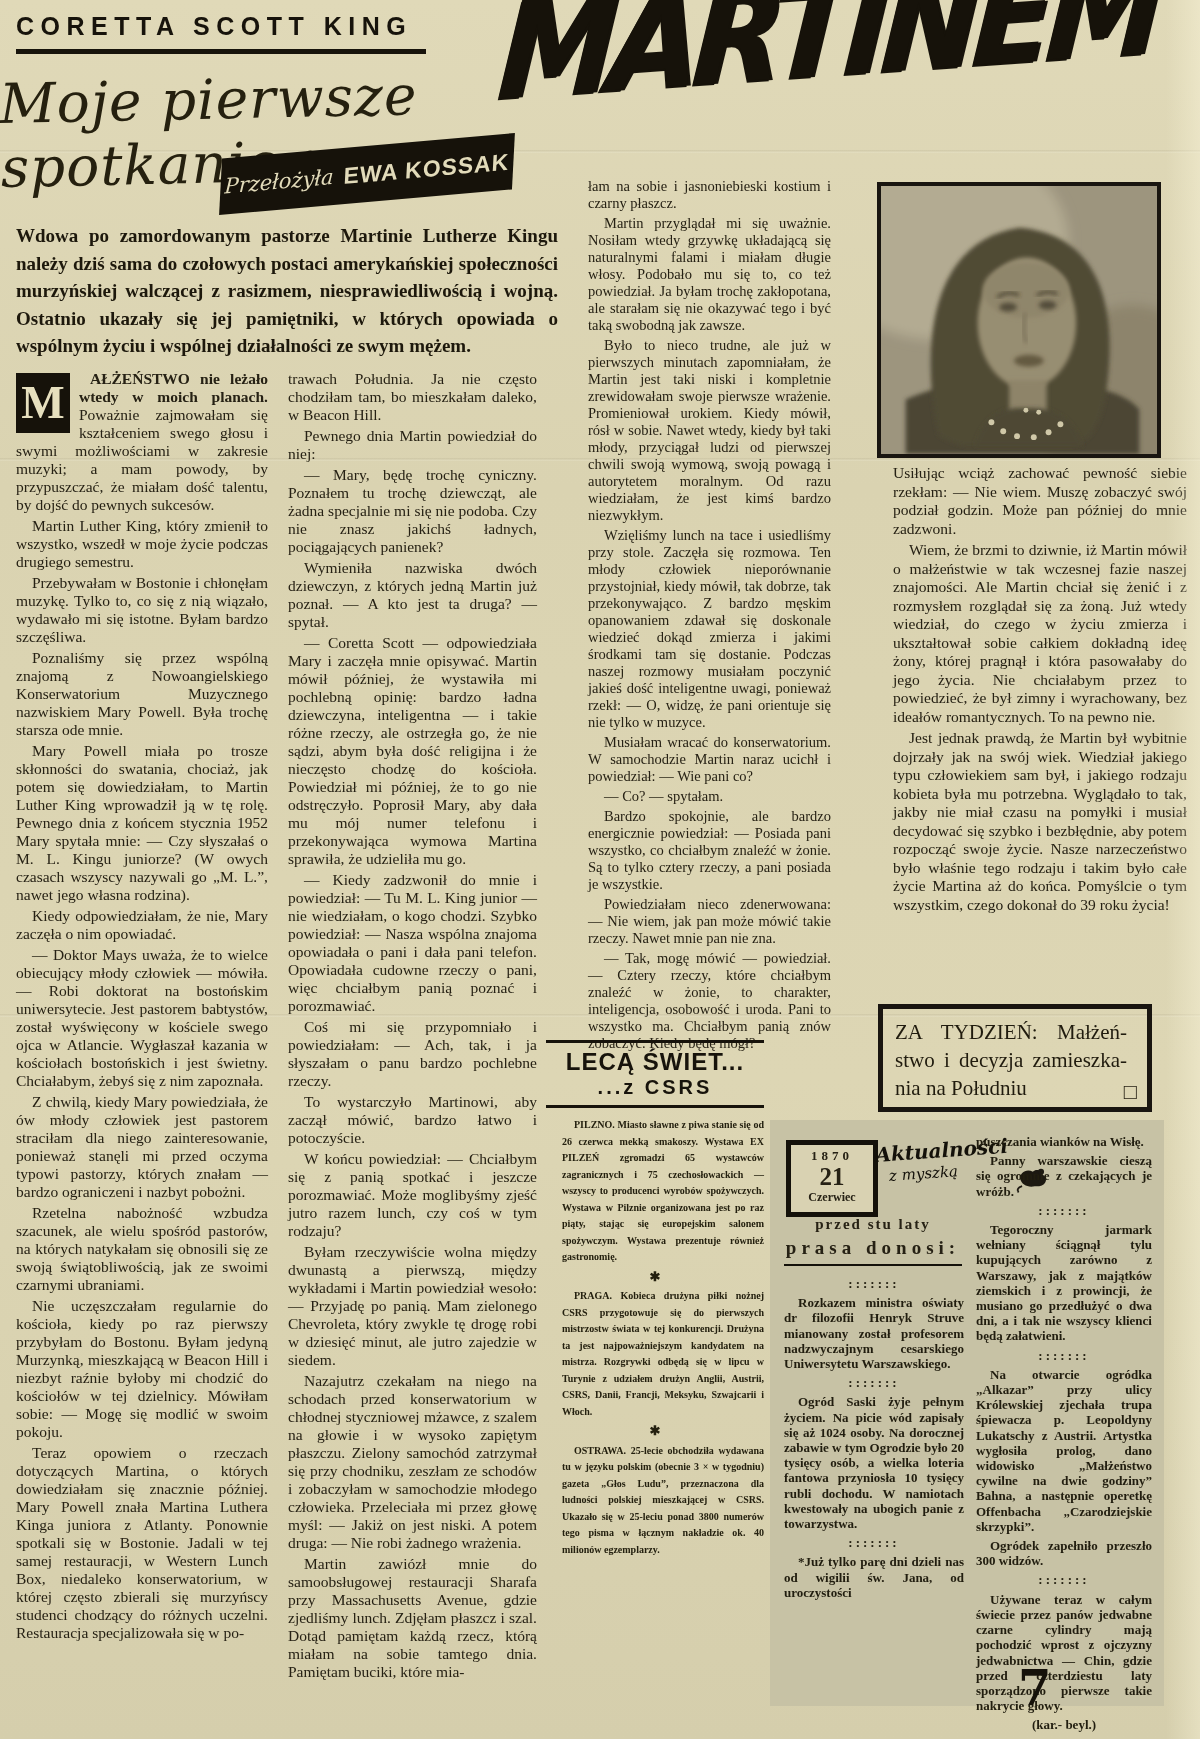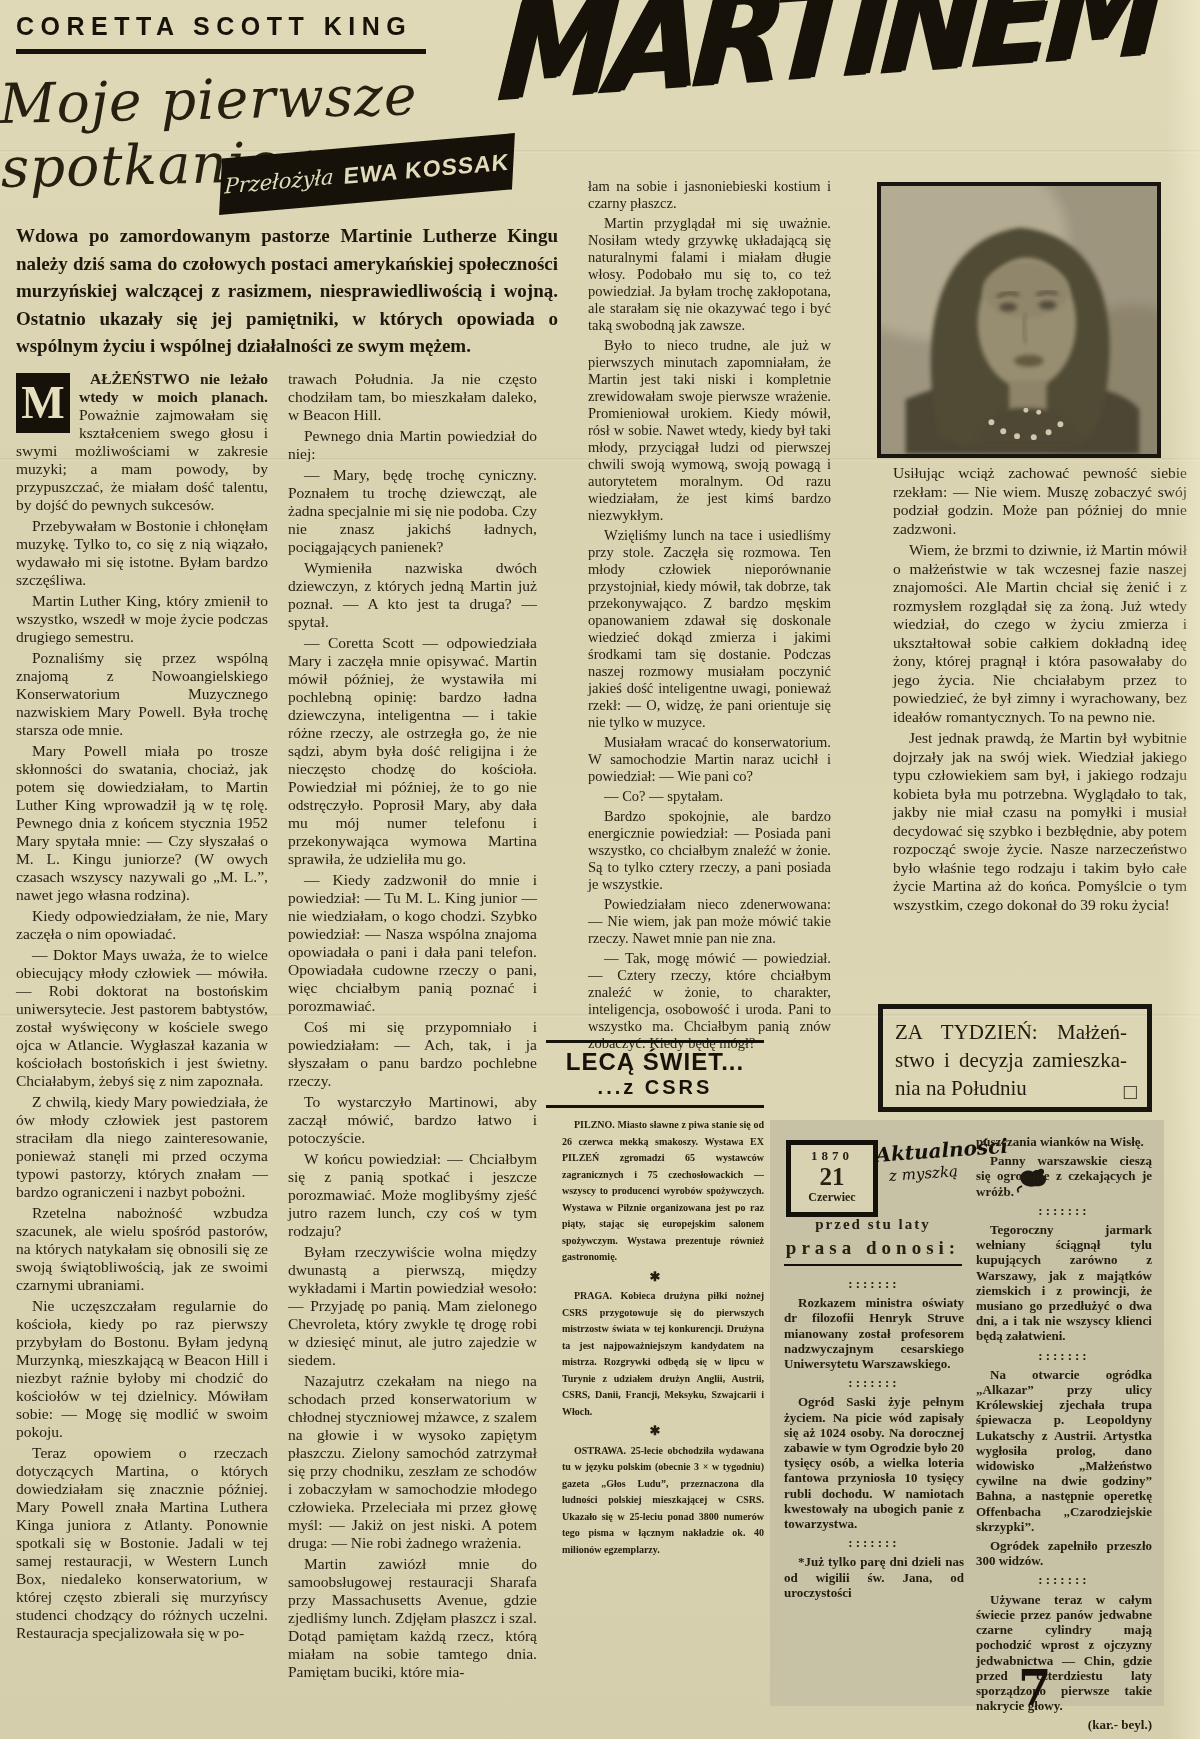--- a/index.html
+++ b/index.html
@@ -81,21 +81,21 @@
   .akt-mouse{position:absolute;left:244px;top:44px;width:36px;height:30px;}
   .akt-tag1{position:absolute;left:8px;top:96px;width:190px;text-align:center;
         font-weight:bold;font-size:15px;letter-spacing:2px;margin:0;}
   .akt-tag2{position:absolute;left:8px;top:117px;width:190px;text-align:center;
         font-weight:bold;font-size:19px;letter-spacing:5px;margin:0;}
   .akt-hr{position:absolute;left:14px;top:144px;width:178px;height:2px;background:#14110a;}
   .gcol{position:absolute;text-align:justify;}
   .gcol p{margin:0 0 4px 0;text-indent:14px;font-weight:bold;font-size:13px;line-height:15.2px;color:#211d0f;}
   .gcol p.noindent{text-indent:0;}
   .gcol p.sep-dots{text-align:center;text-indent:0;letter-spacing:3px;font-size:13px;margin:2px 0 4px 0;}
-  .gcol p.credit{text-align:right;text-indent:0;}
+  .gcol p.credit{text-align:center;text-indent:0;}
   .gcol-1{left:14px;top:154px;width:180px;}
   .gcol-2{left:206px;top:14px;width:176px;}
 
   .page-number{position:absolute;left:1018px;top:1660px;font-family:"DejaVu Serif",serif;
         font-weight:bold;font-size:48px;color:#15110a;}
 </style>
 </head>
 <body>
 
 <div class="page">
@@ -111,22 +111,22 @@
   <div class="translator-banner">
     <span class="tr-script">Przełożyła</span>
     <span class="tr-name">EWA KOSSAK</span>
   </div>
 
   <p class="intro">Wdowa po zamordowanym pastorze Martinie Lutherze Kingu należy dziś sama do czołowych postaci amerykańskiej społeczności murzyńskiej walczącej z rasizmem, niesprawiedliwością i wojną. Ostatnio ukazały się jej pamiętniki, w których opowiada o wspólnym życiu i wspólnej działalności ze swym mężem.</p>
 
   <div class="textcol col-a">
     <p class="lead"><span class="dropcap">M</span><span class="lead-bold">AŁŻEŃSTWO nie leżało wtedy w moich planach.</span> <span>Poważnie zajmowałam się kształceniem swego głosu i swymi możliwościami w zakresie muzyki; a mam powody, by przypuszczać, że miałam dość talentu, by dojść do pewnych sukcesów.</span></p>
     <div>
+        <p class="para">Martin Luther King, który zmienił to wszystko, wszedł w moje życie podczas drugiego semestru.</p>
         <p class="para">Przebywałam w Bostonie i chłonęłam muzykę. Tylko to, co się z nią wiązało, wydawało mi się istotne. Byłam bardzo szczęśliwa.</p>
-        <p class="para">Martin Luther King, który zmienił to wszystko, wszedł w moje życie podczas drugiego semestru.</p>
         <p class="para">Poznaliśmy się przez wspólną znajomą z Nowoangielskiego Konserwatorium Muzycznego nazwiskiem Mary Powell. Była trochę starsza ode mnie.</p>
         <p class="para">Mary Powell miała po trosze skłonności do swatania, chociaż, jak potem się dowiedziałam, to Martin Luther King wprowadził ją w tę rolę. Pewnego dnia z końcem stycznia 1952 Mary spytała mnie: — Czy słyszałaś o M. L. Kingu juniorze? (W owych czasach wszyscy nazywali go „M. L.”, nawet jego własna rodzina).</p>
         <p class="para">Kiedy odpowiedziałam, że nie, Mary zaczęła o nim opowiadać.</p>
         <p class="para">— Doktor Mays uważa, że to wielce obiecujący młody człowiek — mówiła. — Robi doktorat na bostońskim uniwersytecie. Jest pastorem babtystów, został wyświęcony w kościele swego ojca w Atlancie. Wygłaszał kazania w kościołach bostońskich i jest świetny. Chciałabym, żebyś się z nim zapoznała.</p>
         <p class="para">Z chwilą, kiedy Mary powiedziała, że ów młody człowiek jest pastorem straciłam dla niego zainteresowanie, ponieważ stanęli mi przed oczyma typowi pastorzy, których znałam — bardzo ograniczeni i nazbyt pobożni.</p>
         <p class="para">Rzetelna nabożność wzbudza szacunek, ale wielu spośród pastorów, na których natykałam się obnosili się ze swoją świątobliwością, jak ze swoimi czarnymi ubraniami.</p>
         <p class="para">Nie uczęszczałam regularnie do kościoła, kiedy po raz pierwszy przybyłam do Bostonu. Byłam jedyną Murzynką, mieszkającą w Beacon Hill i niezbyt raźnie byłoby mi chodzić do kościołów w tej dzielnicy. Mówiłam sobie: — Mogę się modlić w swoim pokoju.</p>
         <p class="para">Teraz opowiem o rzeczach dotyczących Martina, o których dowiedziałam się znacznie później. Mary Powell znała Martina Luthera Kinga juniora z Atlanty. Ponownie spotkali się w Bostonie. Jadali w tej samej restauracji, w Western Lunch Box, niedaleko konserwatorium, w której często zbierali się murzyńscy studenci chodzący do różnych uczelni. Restauracja specjalizowała się w po-</p>
       </div>
   </div>

